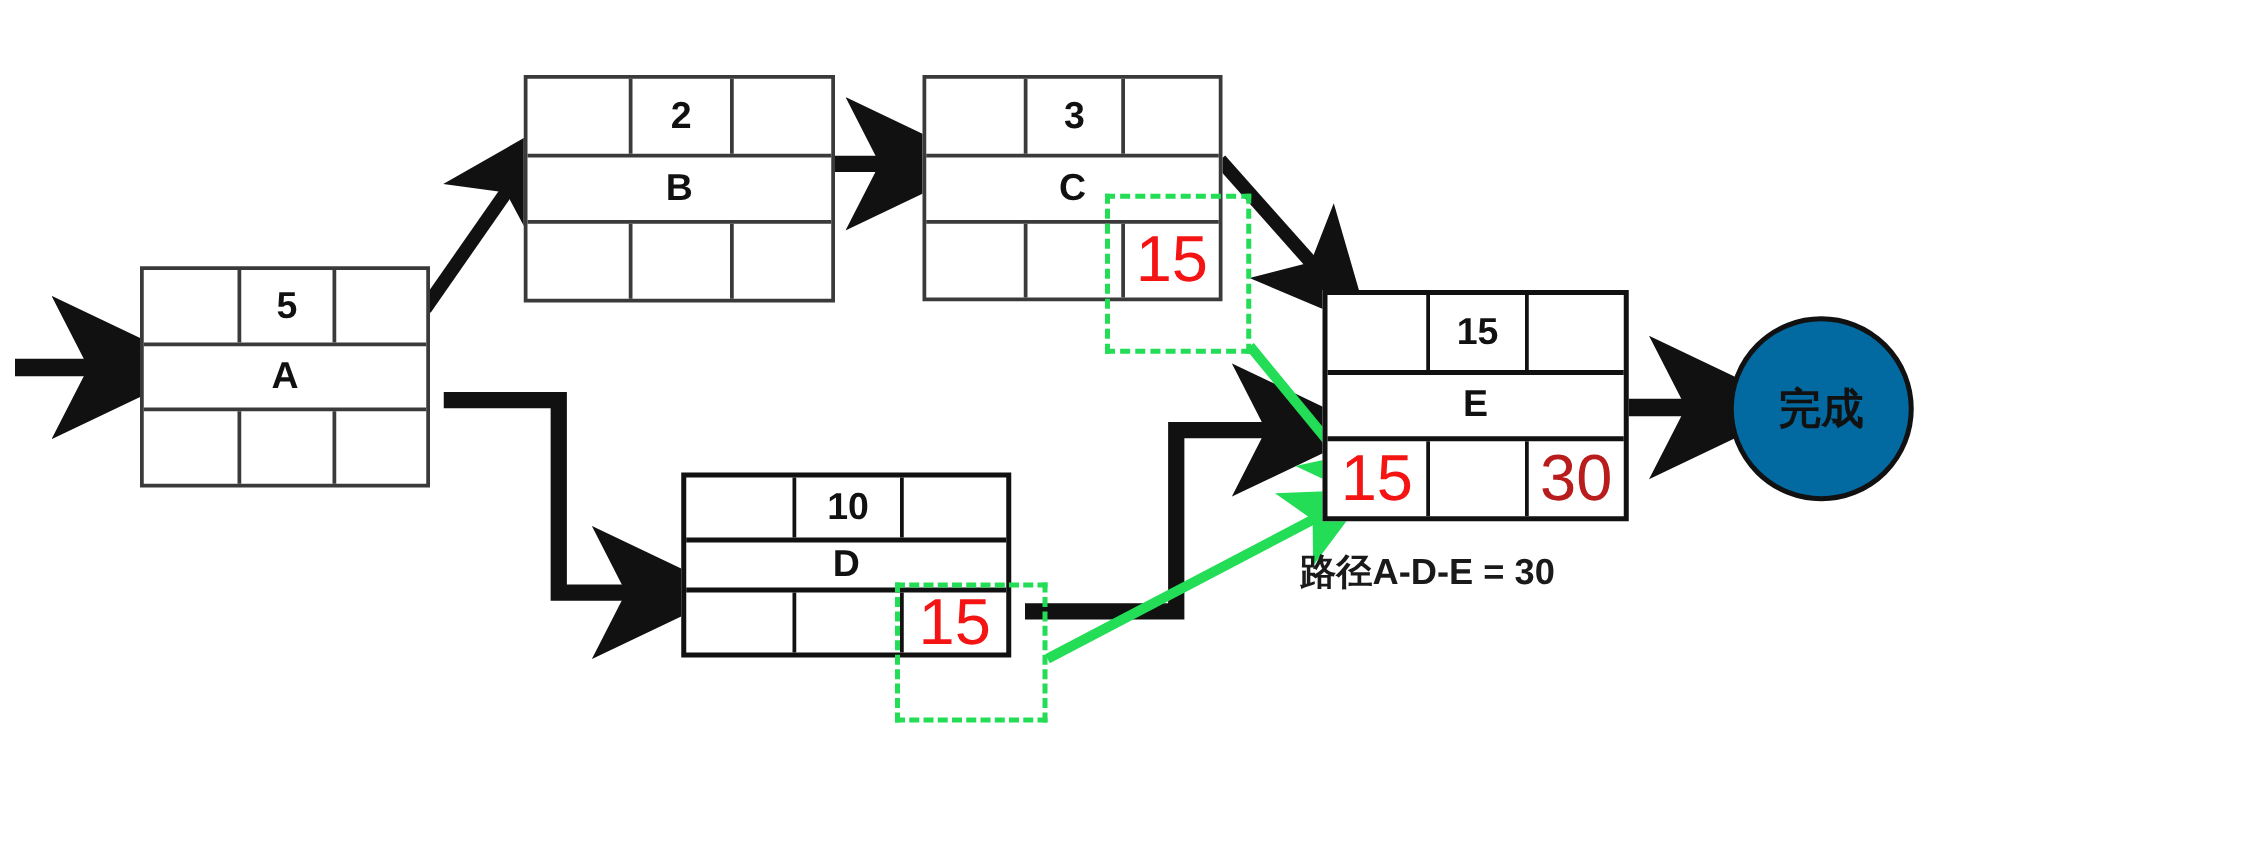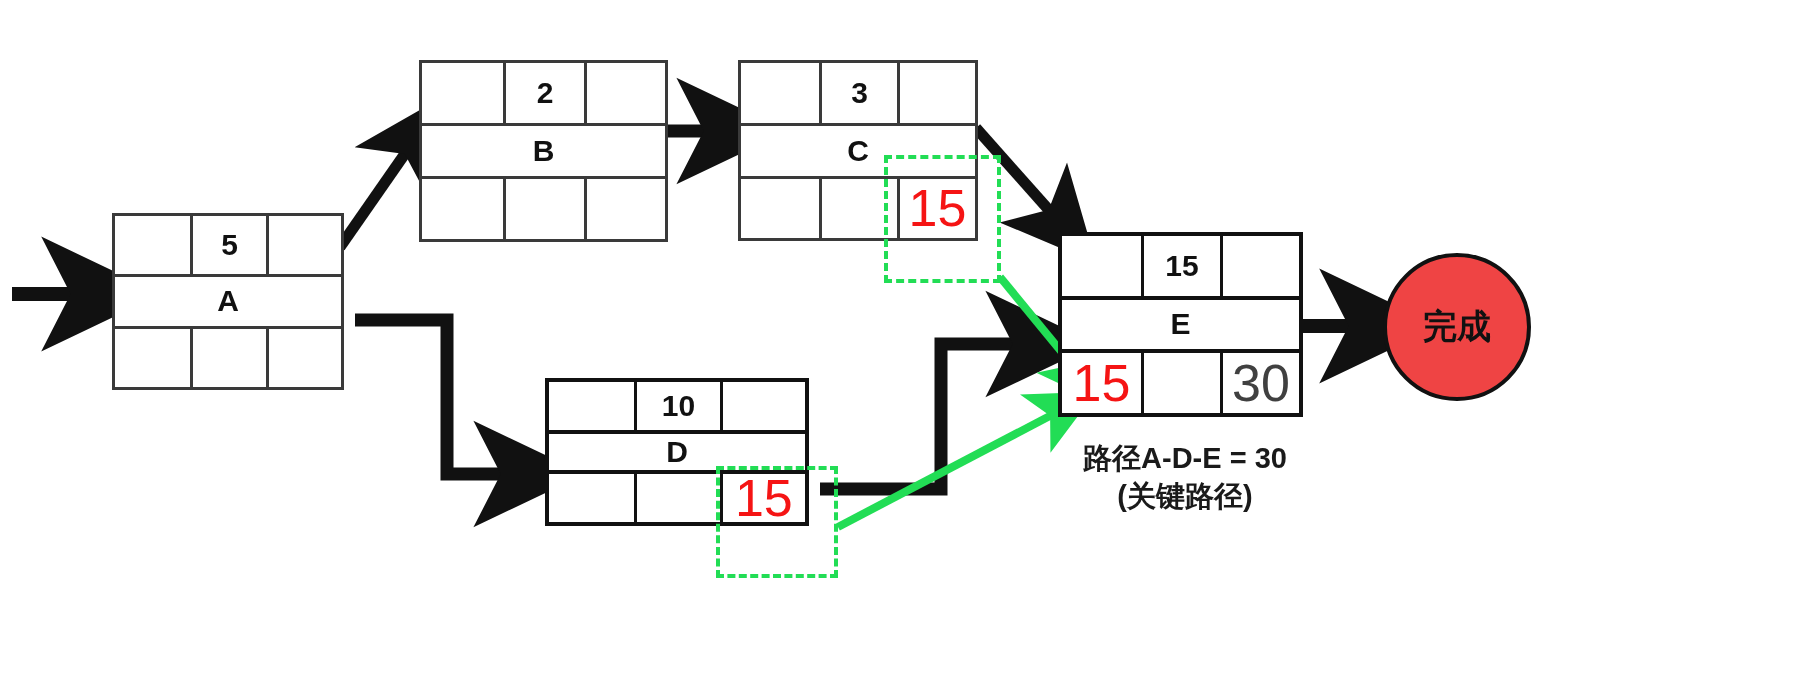--- a/index.html
+++ b/index.html
@@ -78,27 +78,27 @@
   .node.thick .row.top .cell + .cell,
   .node.thick .row.bottom .cell + .cell {
     border-left-color: #111111;
   }
   .node .row.mid .cell {
     flex: 1 1 100%;
   }
   .cell.num     { font-size: 30px; }
   .cell.name    { font-size: 30px; }
   .cell.red     { color: #f51414; font-size: 52px; font-weight: 400; }
-  .cell.big     { font-size: 52px; font-weight: 400; color: #404040; }
+  .cell.big     { font-size: 52px; font-weight: 400; color: #b91c1c; }
 
   
   .finish-node {
     position: absolute;
     border-radius: 50%;
-    background: #ef4444;
+    background: #0369a1;
     border: 4px solid #111111;
     display: flex;
     align-items: center;
     justify-content: center;
     font-size: 34px;
     font-weight: bold;
     color: #111111;
     box-sizing: border-box;
     z-index: 3;
   }
@@ -109,21 +109,20 @@
     border: 4px dashed #22dd55;
     box-sizing: border-box;
     background: transparent;
     z-index: 4;
     pointer-events: none;
   }
 
   
   .caption {
     position: absolute;
-    text-align: center;
     font-size: 29px;
     font-weight: bold;
     color: #1a1a1a;
     line-height: 1.3;
     z-index: 3;
     white-space: nowrap;
   }
 </style>
 </head>
 <body>
@@ -259,16 +258,15 @@
 
   <div class="hl-box" style="left:884px; top:155px; width:117px; height:128px;"></div>
   <div class="hl-box" style="left:716px; top:466px; width:122px; height:112px;"></div>
 
   <div class="finish-node" style="left:1383px; top:253px; width:148px; height:148px;">
     <span>完成</span>
   </div>
 
   <div class="caption" style="left:1040px; top:440px; width:290px;">
     <div>路径A-D-E = 30</div>
-    <div>(关键路径)</div>
   </div>
 
 </div>
 
 </body></html>

